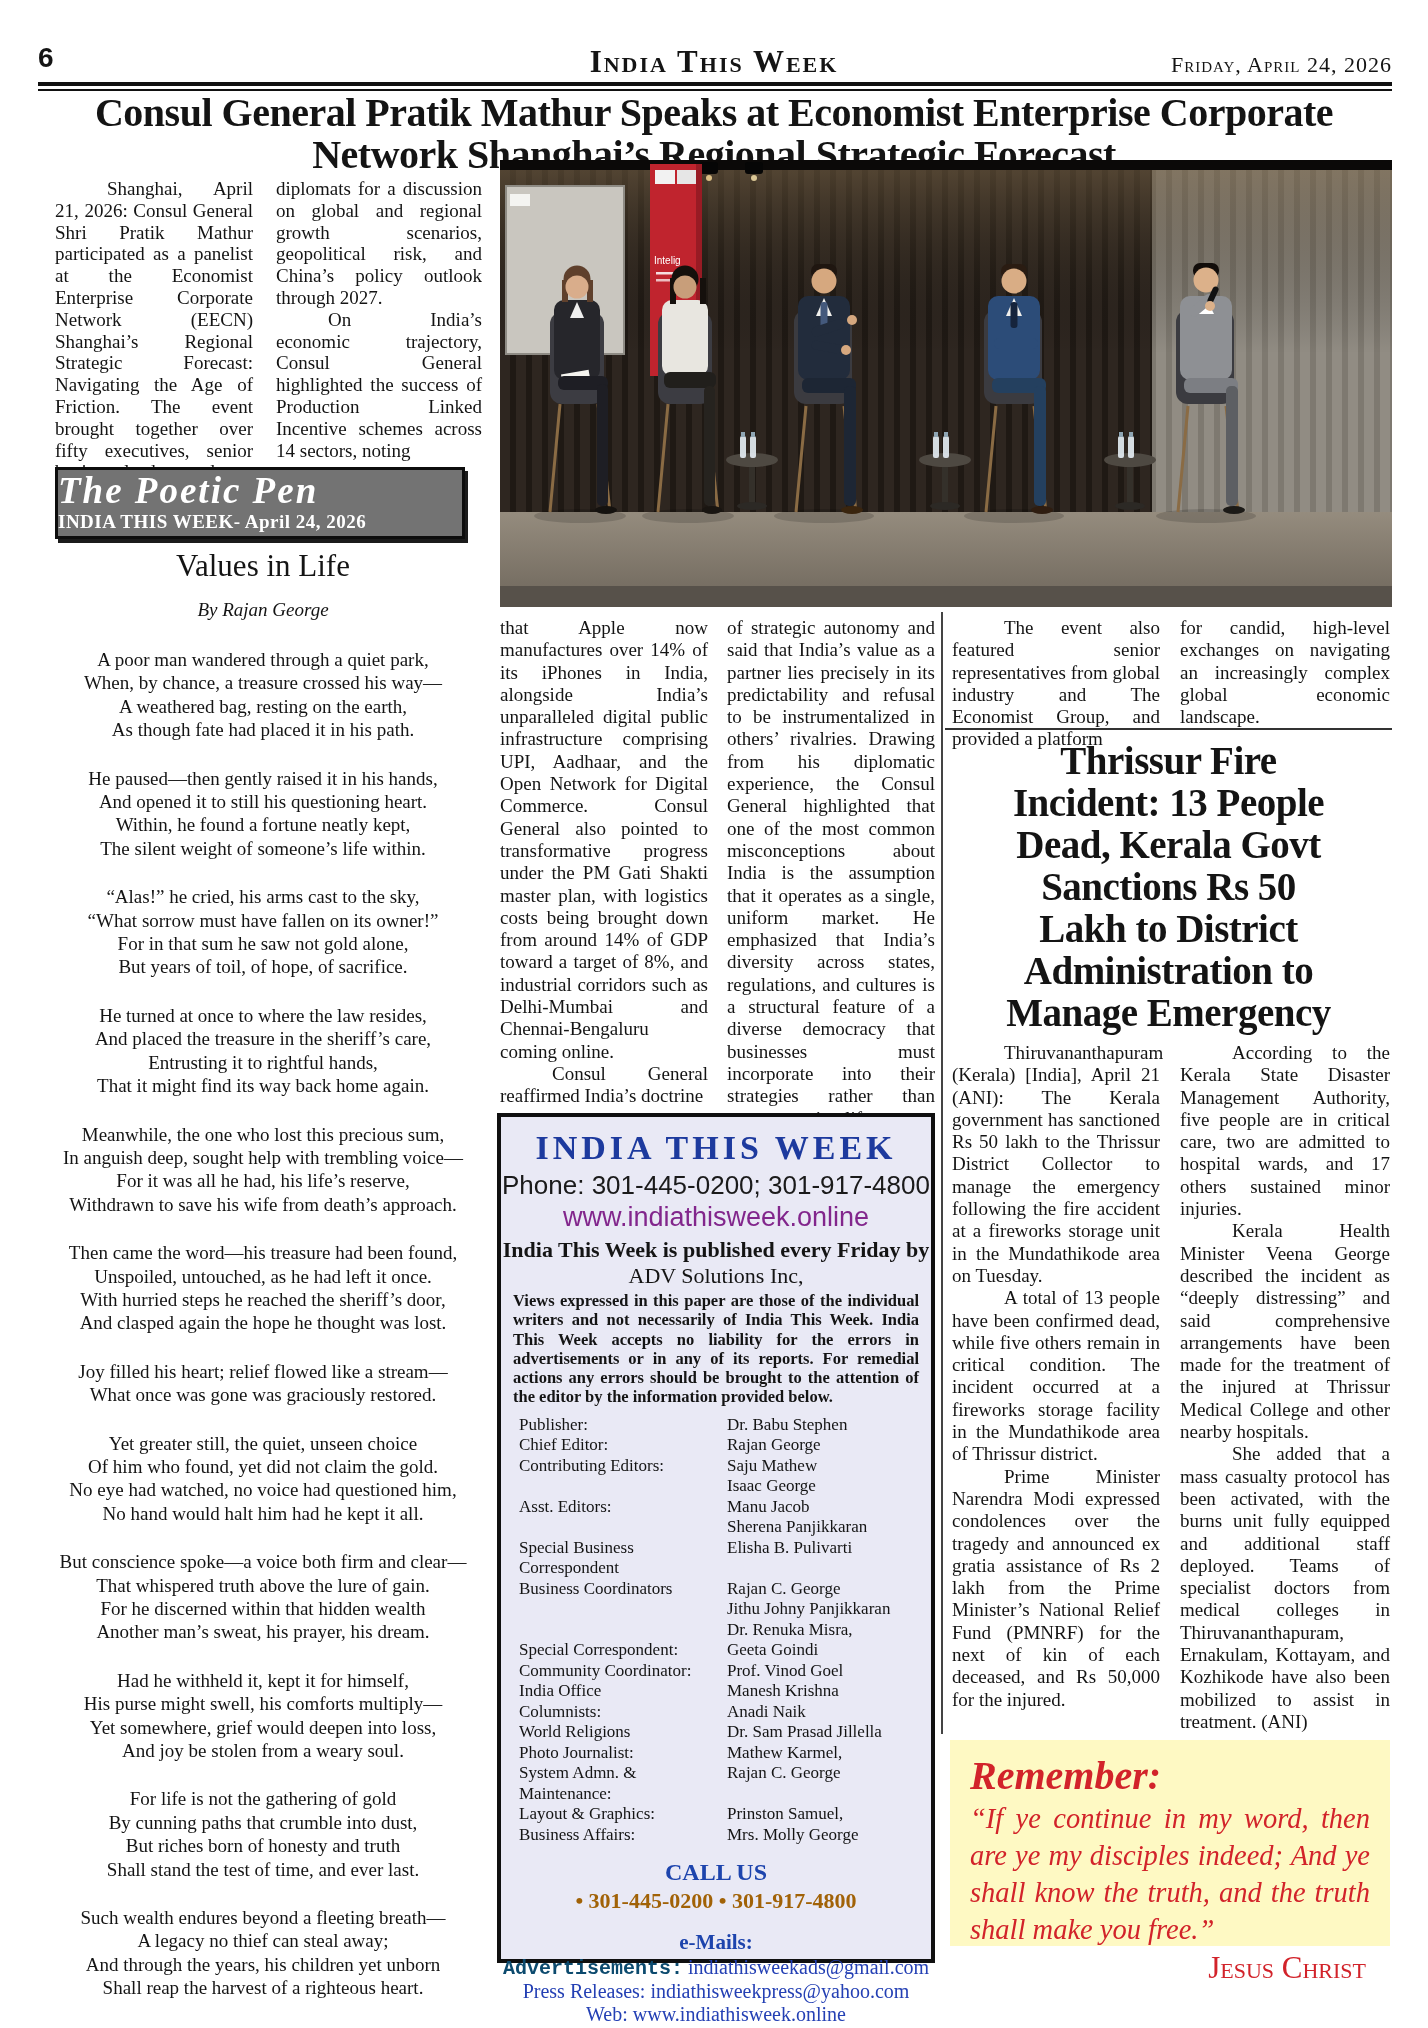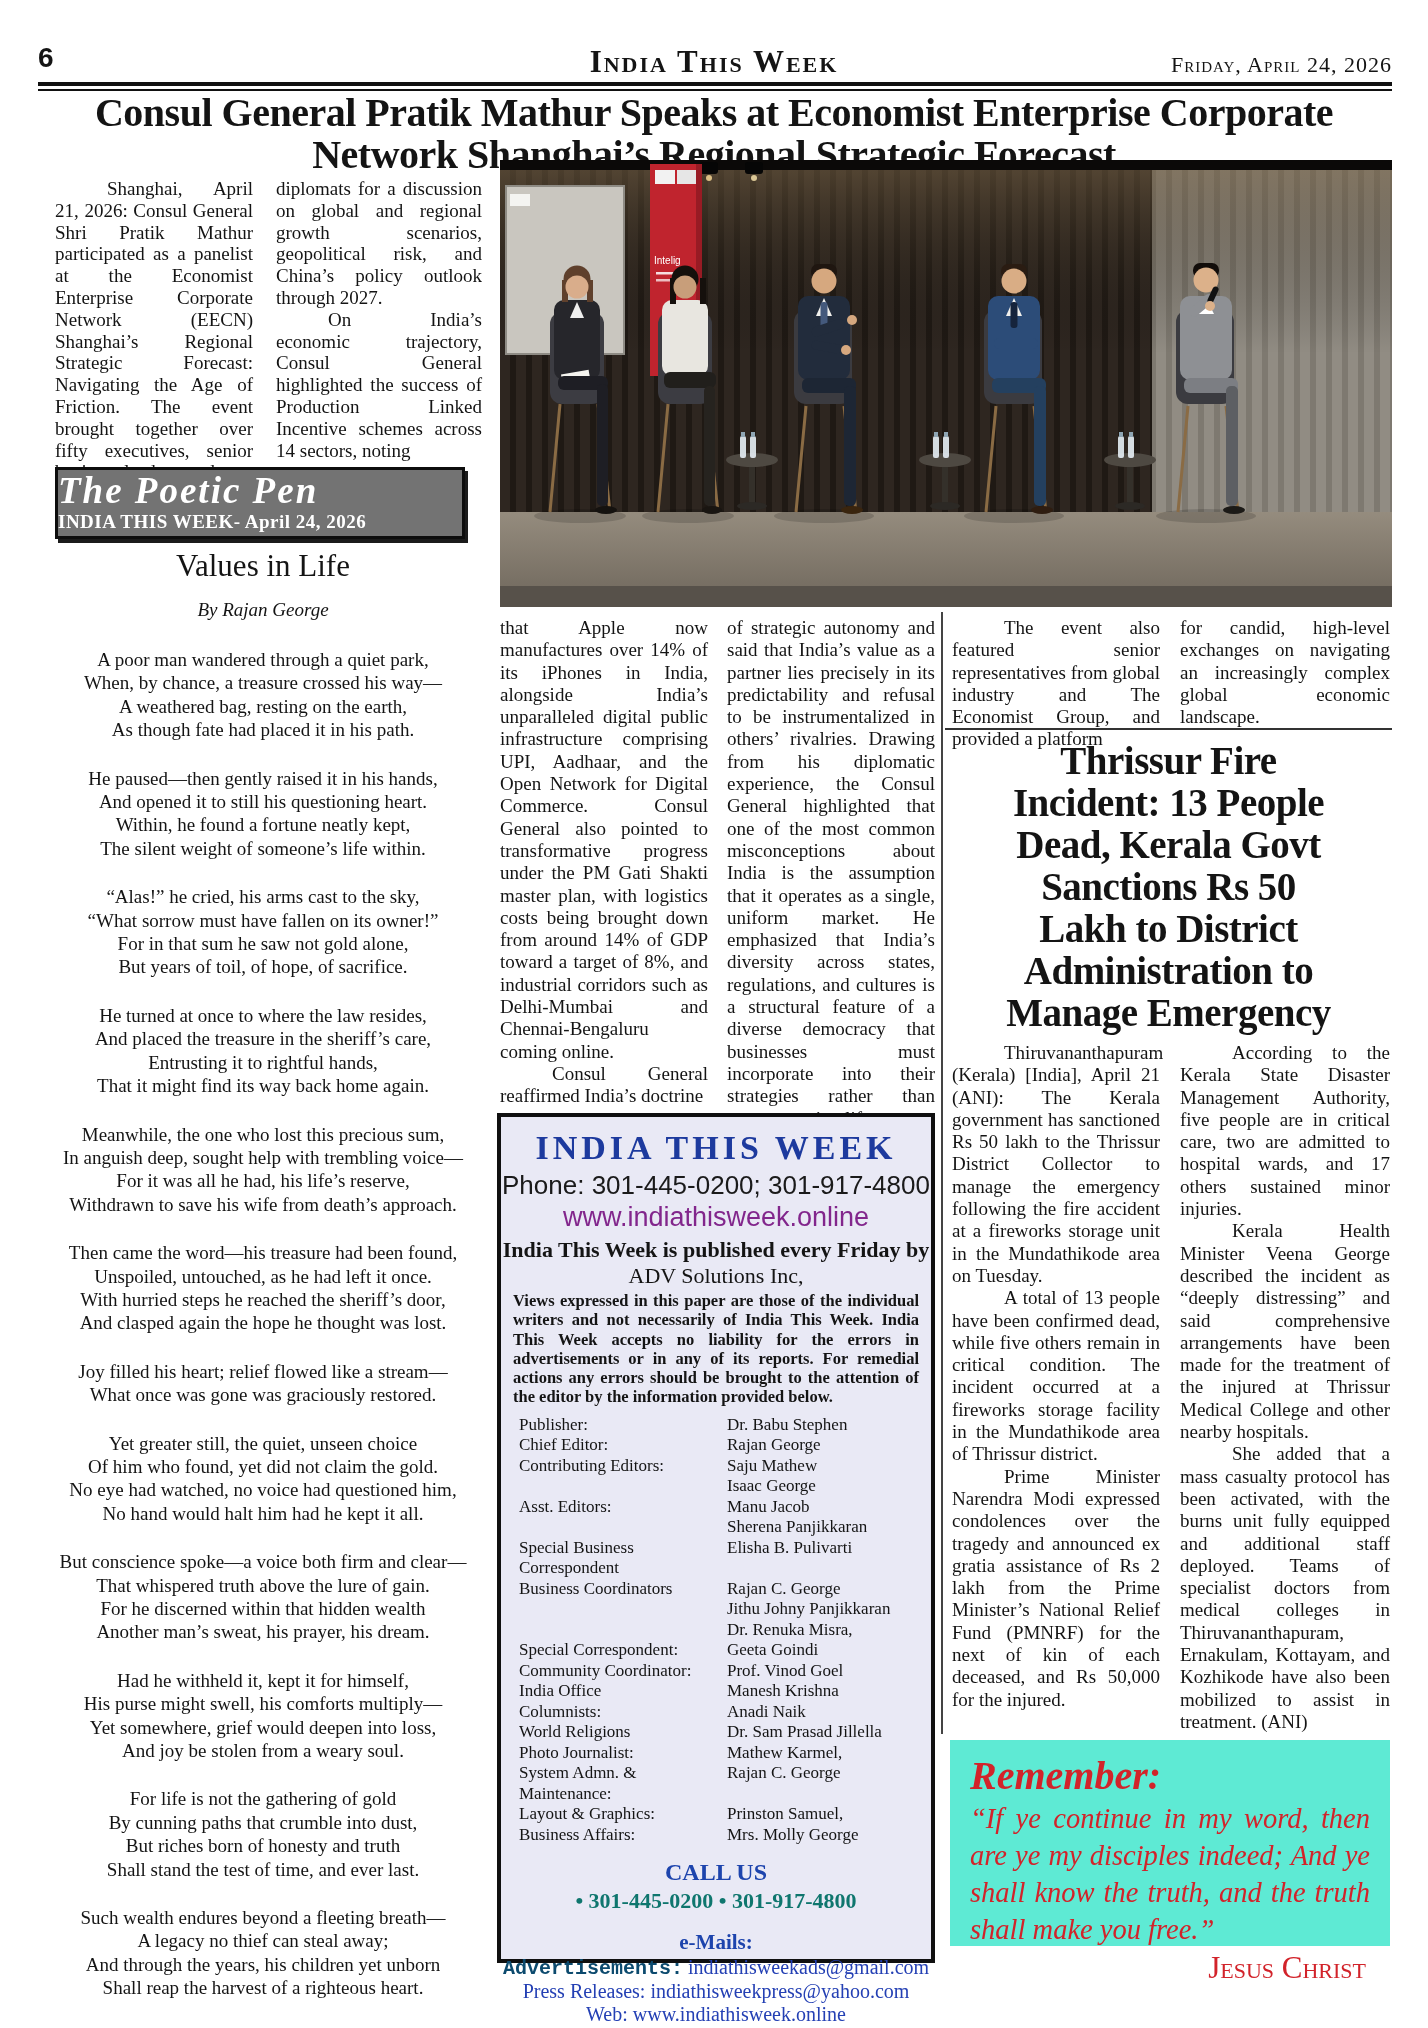--- a/index.html
+++ b/index.html
@@ -54,27 +54,27 @@
   .ib-title{margin-top:12px;font-weight:bold;font-size:34px;letter-spacing:4px;color:#1d3a9e;}
   .ib-phone{font-family:"Liberation Sans",sans-serif;font-size:26px;margin-top:3px;color:#1a1a1a;}
   .ib-web{font-family:"Liberation Sans",sans-serif;font-size:27px;color:#82268c;margin-top:1px;}
   .ib-pub1{font-weight:bold;font-size:22px;margin-top:4px;}
   .ib-pub2{font-size:22px;}
   .ib-disc{font-size:16.5px;line-height:19.3px;text-align:justify;padding:2px 12px 0 12px;font-weight:bold;}
   .ib-staff{margin:8px 0 0 18px;text-align:left;font-size:17px;line-height:20.5px;}
   .srow{display:flex;}
   .srole{width:208px;flex:none;}
   .ib-callus{color:#1d44ad;font-weight:bold;font-size:24px;margin-top:14px;}
-  .ib-callnums{color:#0f766e;font-weight:bold;font-size:22px;margin-top:2px;}
+  .ib-callnums{color:#a16207;font-weight:bold;font-size:22px;margin-top:2px;}
   .ib-emails{color:#1d44ad;font-weight:bold;font-size:21px;margin-top:16px;}
   .ib-ads{font-size:20px;color:#2440b4;margin-top:1px;}
   .ib-ads .b{font-weight:bold;color:#0c4a6e;font-family:Liberation Mono, monospace;}
   .ib-press,.ib-webline{font-size:20px;color:#2440b4;}
   
-  .remember{position:absolute;left:950px;top:1740px;width:400px;height:168px;background:#5eead4;
+  .remember{position:absolute;left:950px;top:1740px;width:400px;height:168px;background:#fef9c3;
             padding:14px 20px 24px 20px;color:#d2232a;}
   .rem-label{font-weight:bold;font-style:italic;font-size:40px;line-height:44px;}
   .rem-quote{font-style:italic;font-size:28.5px;line-height:37px;text-align:justify;margin-top:2px;}
   .rem-attr{text-align:right;font-variant:small-caps;font-size:31px;margin-top:2px;padding-right:4px;}
 </style>
 </head>
 <body>
 
 <div class="page">
 

